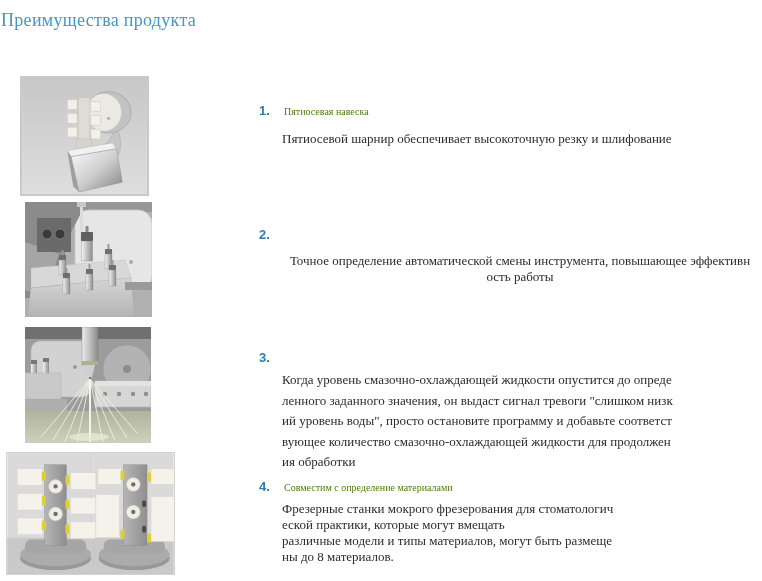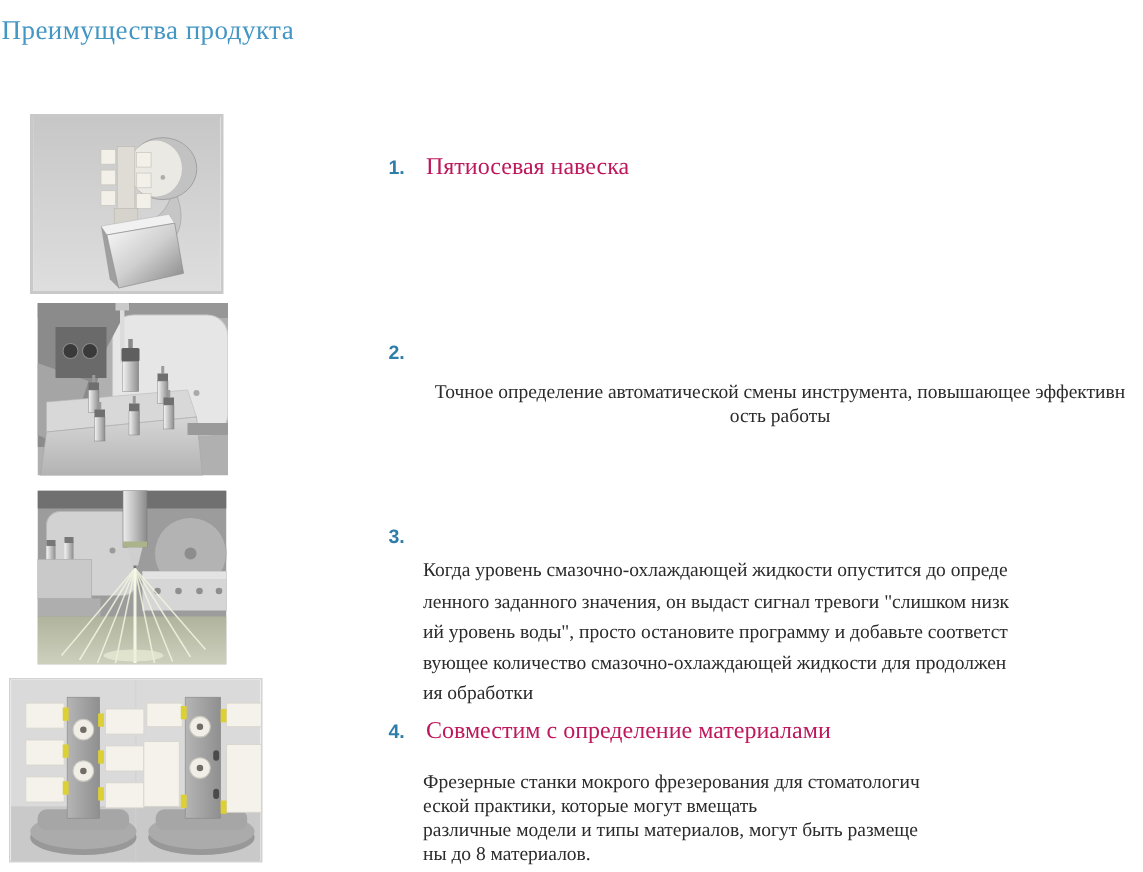--- a/index.html
+++ b/index.html
@@ -14,30 +14,30 @@
   }
   
   .feature { position:absolute; left:259px; width:503px; }
   .head { display:flex; align-items:baseline; }
   .num {
     flex:0 0 25px; width:25px;
     font-family:"Liberation Sans","DejaVu Sans",sans-serif;
     font-weight:700; font-size:13px; color:#2e7dab;
   }
   .heading {
-    margin:0; font-size:16px; font-weight:400; color:#be185d; line-height:18px;
+    margin:0; font-size:10px; font-weight:400; color:#4d7c0f; line-height:18px;
   }
   .body {
     margin:0; padding-left:23px; font-size:13px; color:#2b2b2b;
     white-space:pre-line;
   }
   .f1 { top:103px; } .f1 .body { margin-top:10px; line-height:16px; }
   .f2 { top:227px; } .f2 .body { margin-top:11px; line-height:16px; padding-left:19px;text-align:center; }
   .f3 { top:350px; } .f3 .body { margin-top:5px;  line-height:20.5px; }
-  .f4 { top:479px; } .f4 .body { margin-top:16px;  line-height:16px; }
+  .f4 { top:479px; } .f4 .body { margin-top:4px;  line-height:16px; }
   
   .figure { position:absolute; }
   .figure svg { display:block; width:100%; height:100%; }
   .fig1 { left:20px; top:76px;  width:129px; height:120px; border:2px solid #c9c9c9; box-sizing:border-box; }
   .fig2 { left:25px; top:202px; width:127px; height:115px; }
   .fig3 { left:25px; top:327px; width:126px; height:116px; }
   .fig4 { left:6px;  top:452px; width:169px; height:123px; border:1px solid #d2d2d2; box-sizing:border-box; }
 </style>
 </head>
 <body>
@@ -235,20 +235,21 @@
           <circle cx="40" cy="52" r="2.2" fill="#6f6d65"></circle>
       </g>
     </svg>
   </div>
 
   <section class="feature f1">
     <div class="head">
       <span class="num">1.</span>
       <h2 class="heading">Пятиосевая навеска</h2>
     </div>
+    <p class="body">Пятиосевой шарнир обеспечивает высокоточную резку и шлифование</p>
   </section>
 
   <section class="feature f2">
     <div class="head">
       <span class="num">2.</span>
     </div>
     <p class="body">Точное определение автоматической смены инструмента, повышающее эффективн
 ость работы</p>
   </section>
 

